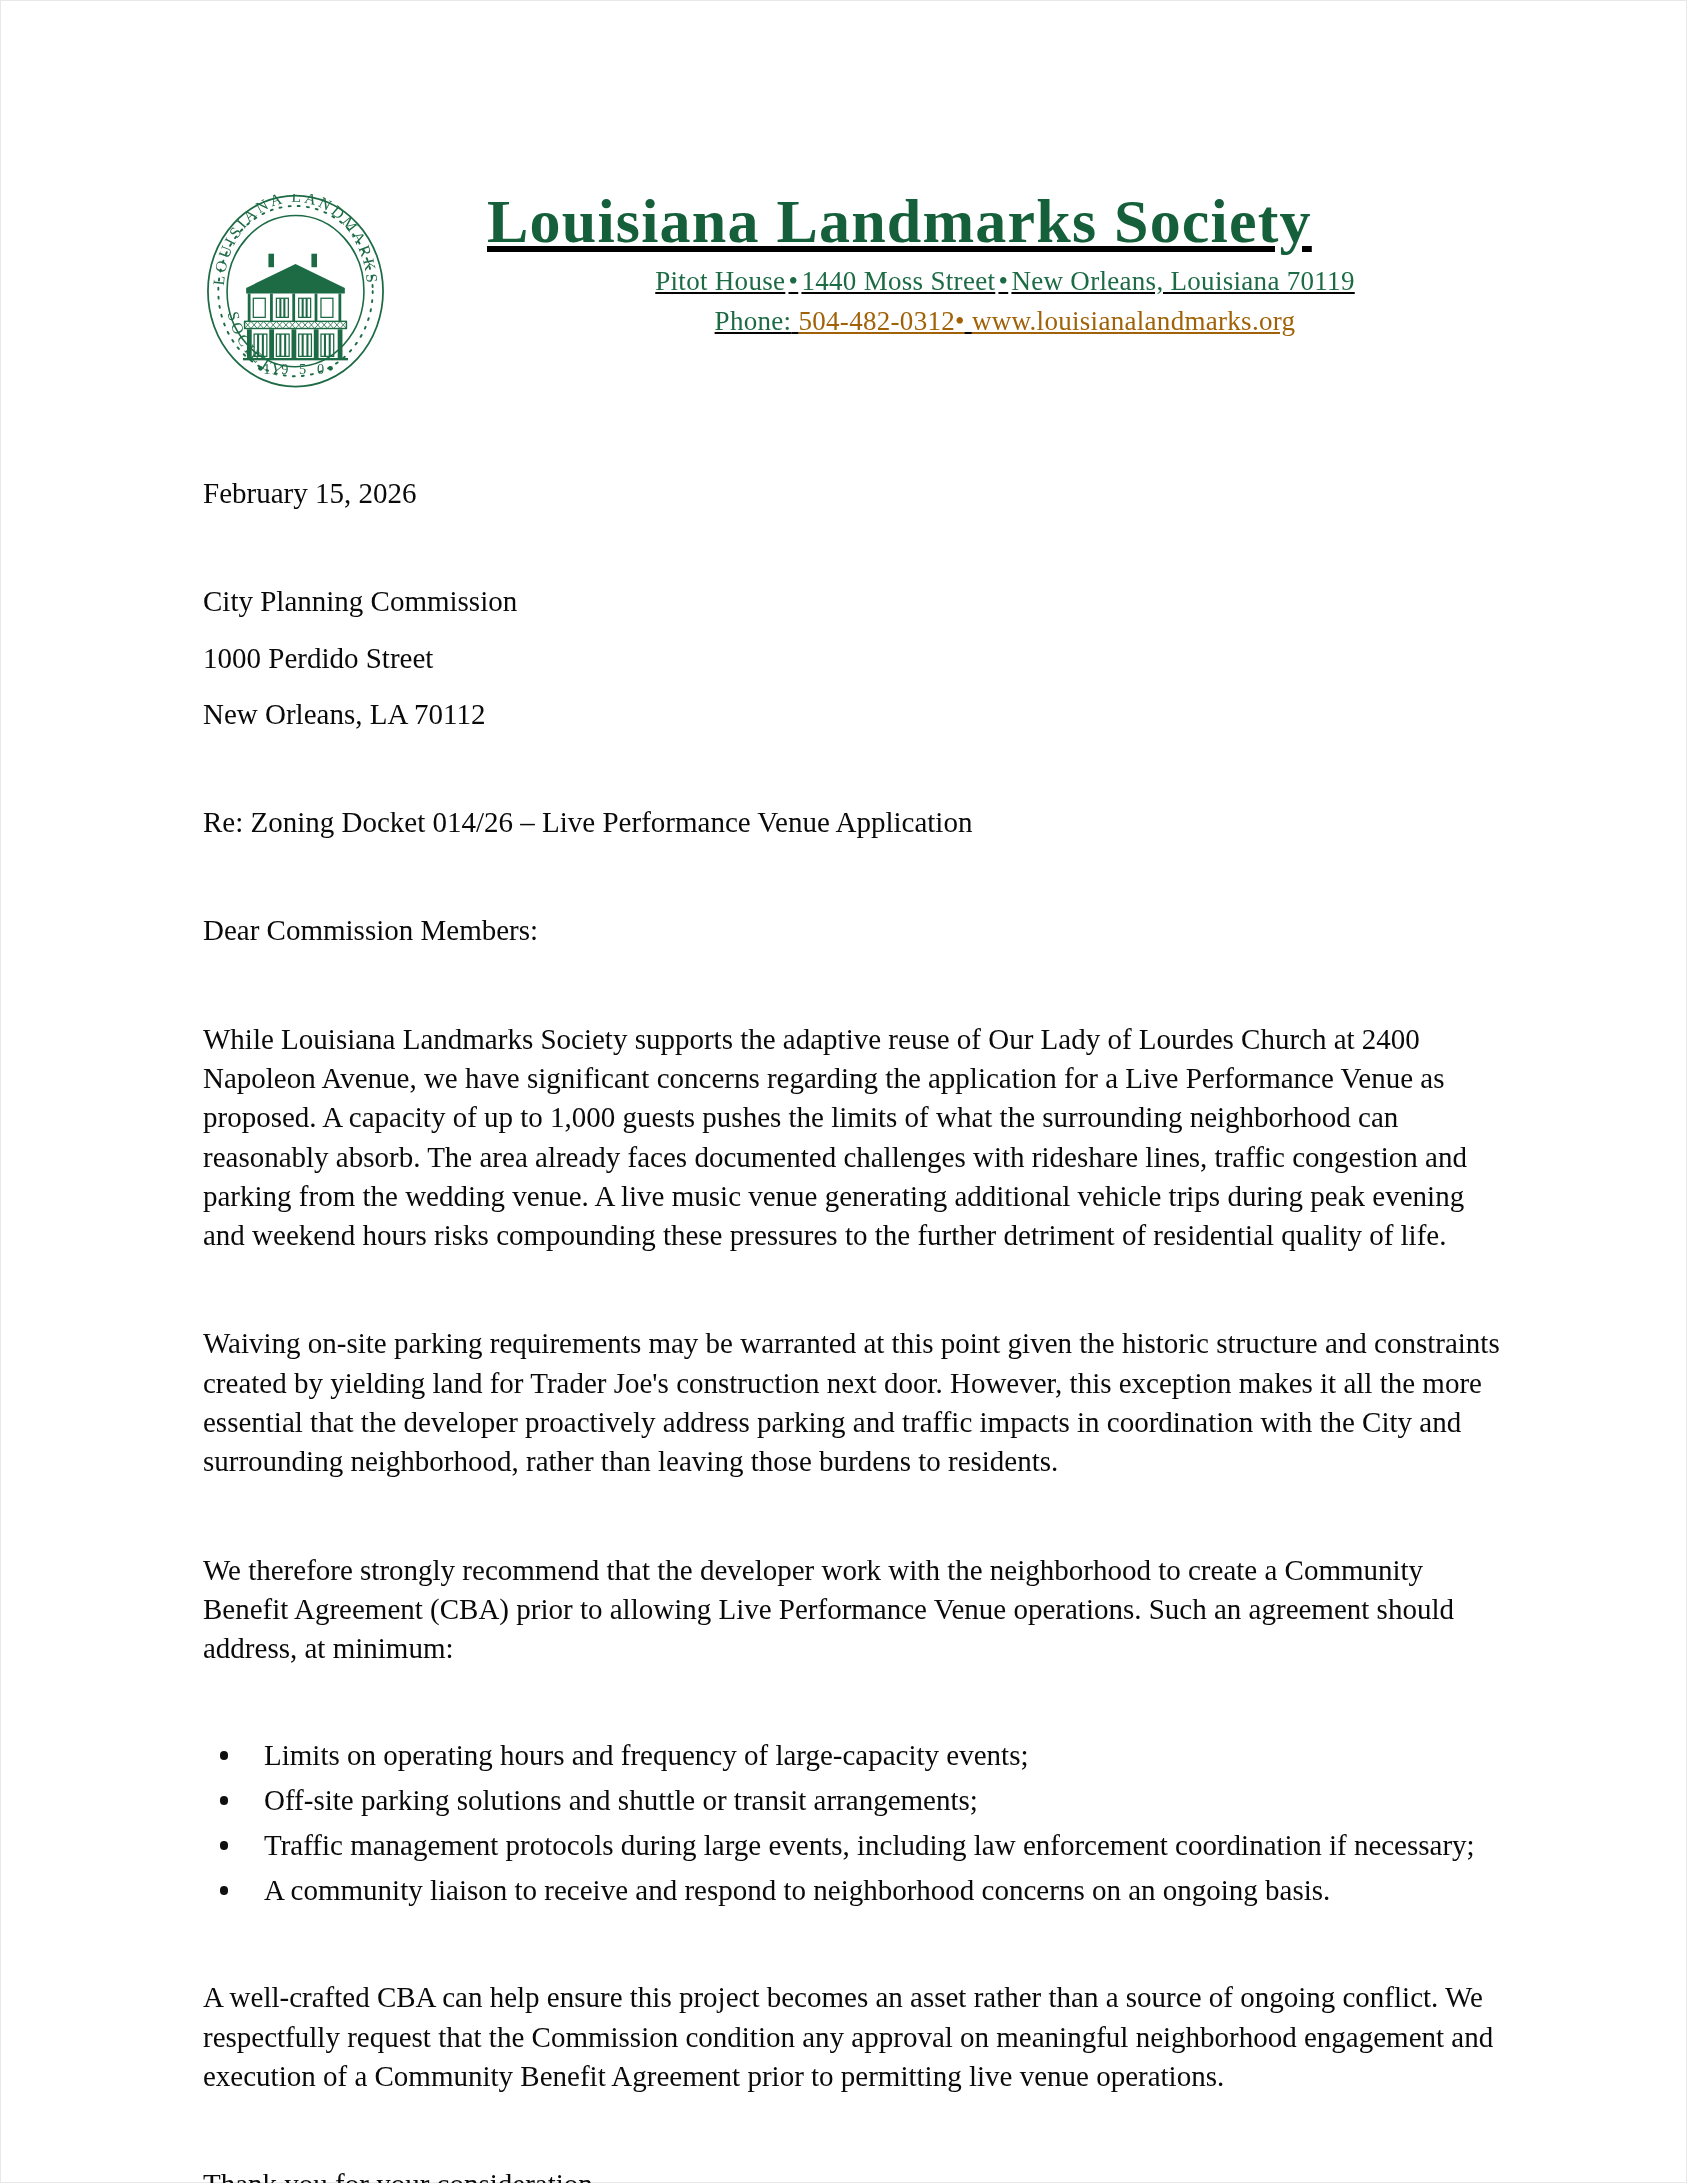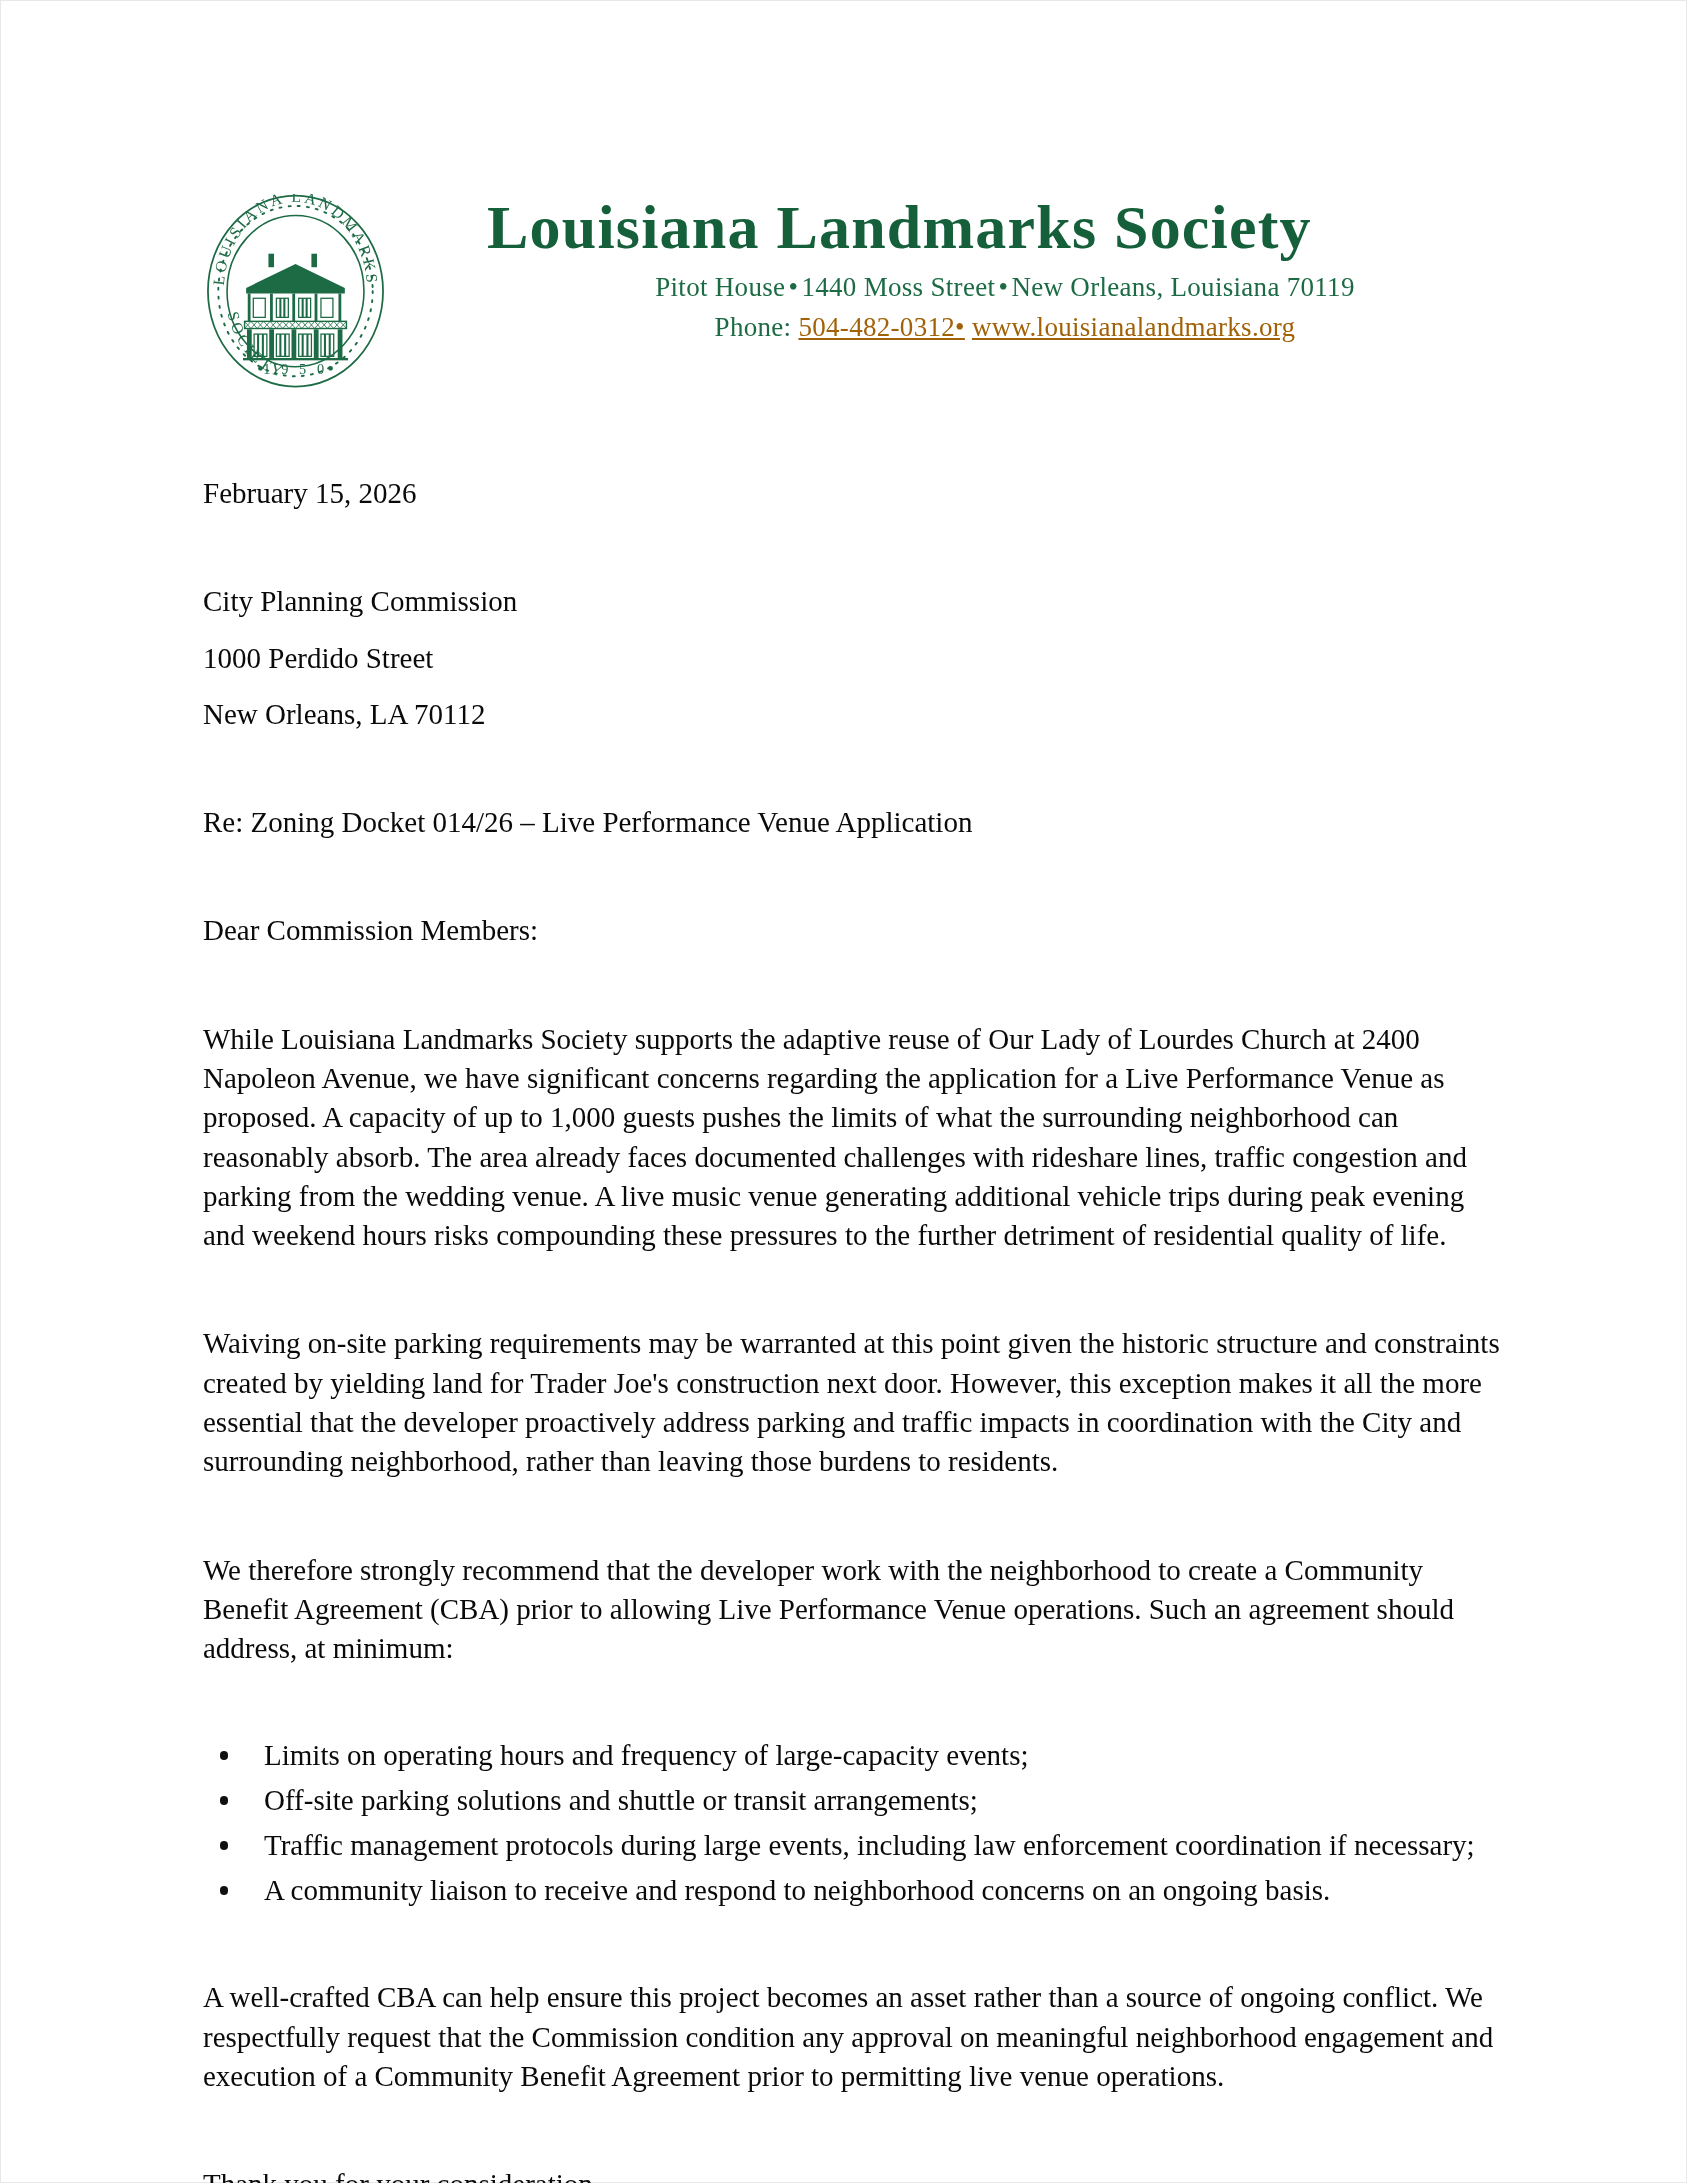--- a/index.html
+++ b/index.html
@@ -40,22 +40,23 @@
     top: 8px;
     width: 185px;
     height: 195px;
   }
 
   .seal-svg { display: block; width: 185px; height: 195px; }
 
   .masthead {
     position: absolute;
     left: 486px;
-    top: 10px;
+    top: 4px;
     width: 1036px;
+    text-decoration: underline;
   }
 
   .org-title {
     font-family: "Liberation Serif", "DejaVu Serif", serif;
     font-weight: bold;
     font-size: 62px;
     line-height: 1.02;
     color: #15603b;
     letter-spacing: 1.2px;
     white-space: nowrap;

